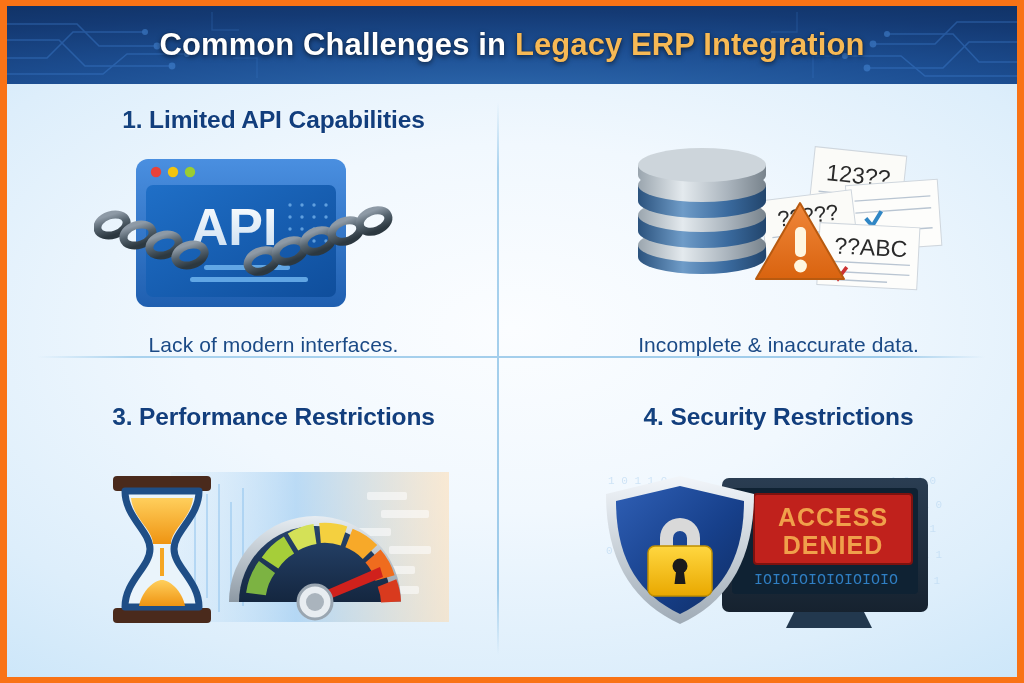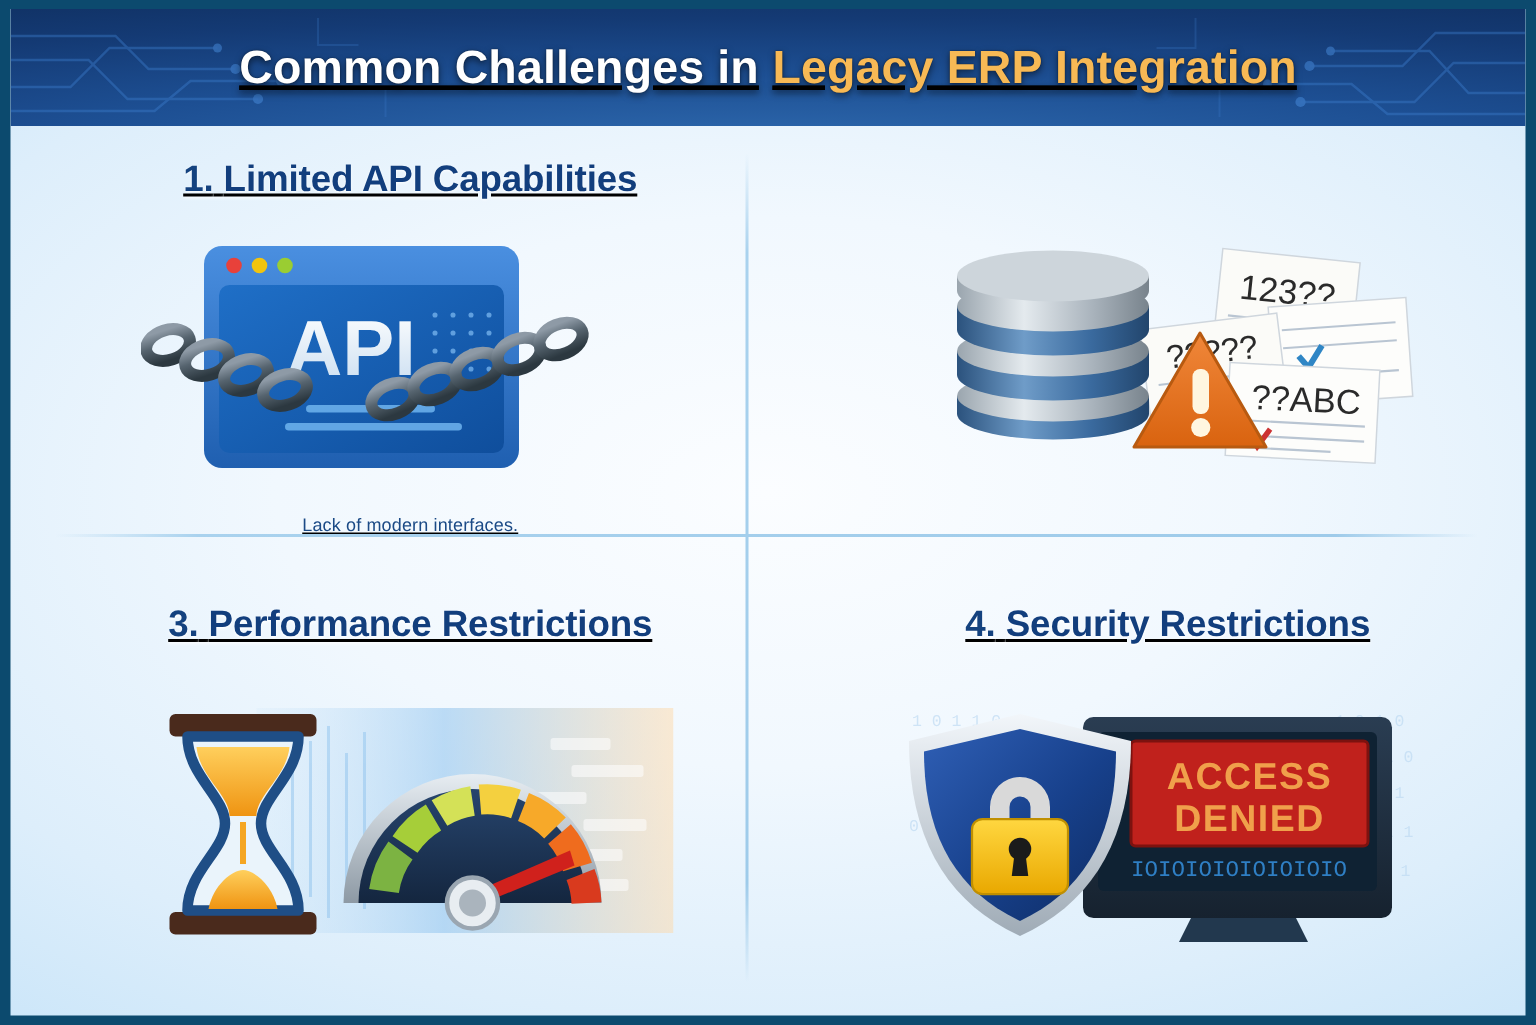--- a/index.html
+++ b/index.html
@@ -5,23 +5,22 @@
   * { margin:0; padding:0; box-sizing:border-box; }
   html,body{ background:#0d2b57; }
   body{
     font-family:"Liberation Sans", sans-serif;
     width:1024px; height:683px; overflow:hidden;
   }
 
   
   #infographic{
     position:relative; width:1024px; height:683px;
-    background:#0c4a6e;
+    background:#f97316;
     padding:6px 7px 6px 7px;
-    text-decoration:underline;
   }
   .canvas{
     position:relative; width:1010px; height:671px; overflow:hidden;
     background:
       radial-gradient(125% 105% at 50% 48%, #fbfdff 0%, #f1f8fe 26%, #ddeefb 50%, #c3e2f8 72%, #abd6f4 100%);
   }
 
   
   .header{
     position:relative; height:78px; width:100%;
@@ -61,21 +60,21 @@
 
   .cell{ position:relative; display:flex; flex-direction:column; align-items:center; padding:22px 26px 10px;margin-left:28px; }
   .cell-title{
     font-size:24.5px; font-weight:bold; color:#123e7d;
     letter-spacing:-.1px; white-space:nowrap;
     text-shadow:0 1px 2px rgba(255,255,255,.9);
   }
   .cell-title .num{ color:#14427f; }
   .cell-art{ flex:1; display:flex; align-items:center; justify-content:center; width:100%; }
   .cell-cap{
-    font-size:12px; color:#1b4a86; letter-spacing:.1px;
+    font-size:21px; color:#1b4a86; letter-spacing:.1px;
     margin-bottom:6px; white-space:nowrap;
   }
   .c1 .cell-cap,.c2 .cell-cap{ margin-bottom:14px; }
   .c3 .cell-cap,.c4 .cell-cap{ margin-bottom:12px; }
 
   svg{ display:block; }
 </style>
 </head>
 <body>
 
@@ -274,20 +273,21 @@
               <ellipse cx="88" cy="26" rx="64" ry="17" fill="#cdd5db"></ellipse>
             </g>
 
             <g>
               <path d="M142 140 L186 64 L230 140 Z" fill="url(#warnG)" stroke="#b85a10" stroke-width="2" stroke-linejoin="round"></path>
               <rect x="181" y="88" width="11" height="30" rx="5" fill="#fff6e0"></rect>
               <circle cx="186.5" cy="127" r="6.4" fill="#fff6e0"></circle>
             </g>
           </svg>
         </div>
+        <div class="cell-cap">Incomplete &amp; inaccurate data.</div>
       </div>
 
       <div class="cell c3">
         <div class="cell-title">
           <span class="num">3.</span>
           <span>Performance Restrictions</span>
         </div>
         <div class="cell-art">
           <svg width="350" height="166" viewBox="0 0 350 166">
             <defs>

